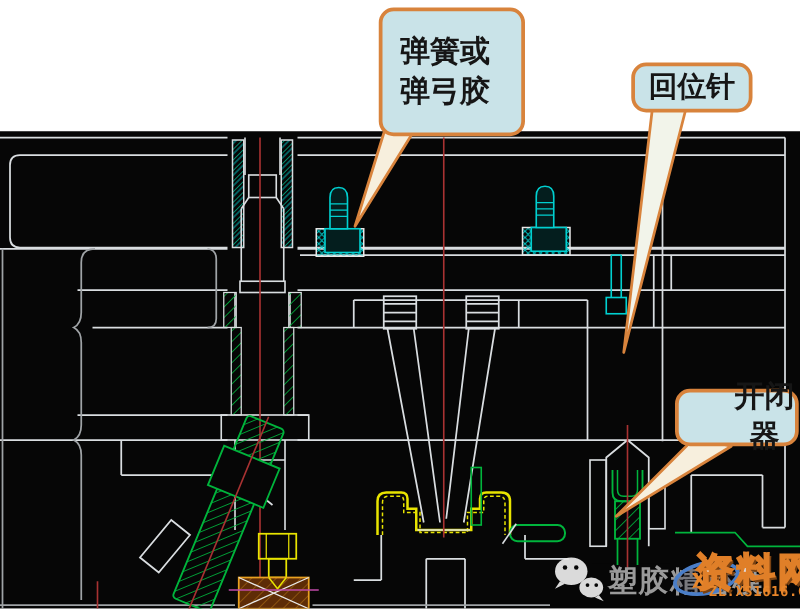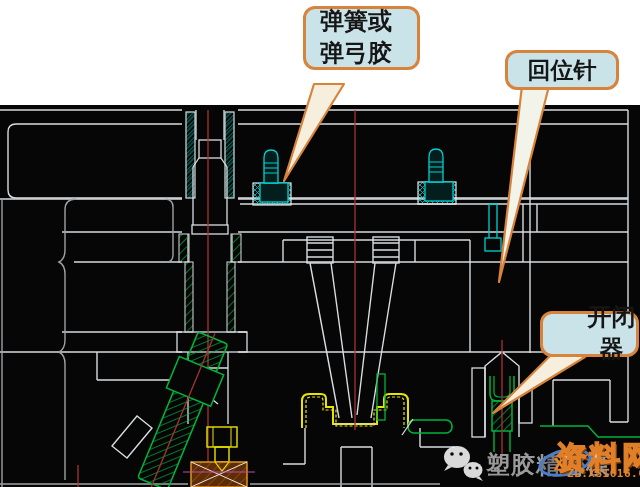--- a/index.html
+++ b/index.html
@@ -3,23 +3,23 @@
 <meta charset="utf-8">
 <style>
   html,body{margin:0;padding:0;background:#ffffff;}
   #stage{position:relative;width:640px;height:487px;overflow:hidden;background:#ffffff;
          font-family:"DejaVu Sans","Liberation Sans",sans-serif;}
   #cad-svg{position:absolute;left:0;top:0;width:640px;height:487px;}
   .callout{position:absolute;background:#c9e3e8;border:3px solid #d8833c;border-radius:12px;
            box-sizing:border-box;color:#161616;font-weight:bold;
            display:flex;align-items:center;}
   .callout .callout-text{white-space:pre-line;line-height:1.32;width:100%;}
-  #callout-spring{left:303px;top:6px;width:117px;height:64px;}
+  #callout-spring{left:303px;top:6px;width:117px;height:103px;}
   #callout-spring .callout-text{font-size:24px;padding-left:14px;text-align:left;}
-  #callout-return{left:505px;top:50px;width:114px;height:40px;}
+  #callout-return{left:505px;top:50px;width:97px;height:40px;}
   #callout-return .callout-text{font-size:23px;text-align:center;}
   #callout-opener{left:540px;top:311px;width:99px;height:46px;padding-left:44px;}
   #callout-opener .callout-text{font-size:24px;text-align:center;}
   
   .wm-channel{position:absolute;left:486px;top:449px;font-size:24px;font-weight:bold;
               color:#9a9a9a;letter-spacing:1px;white-space:nowrap;}
   .wm-logo{position:absolute;left:538px;top:449px;width:54px;height:27px;border:3px solid #4a7ec8;
            border-radius:50%;transform:rotate(-12deg);box-sizing:border-box;
            display:flex;align-items:center;justify-content:center;background:rgba(20,20,40,0.25);}
   .wm-logo span{font-style:italic;font-weight:bold;font-size:16px;color:#e8862a;}

